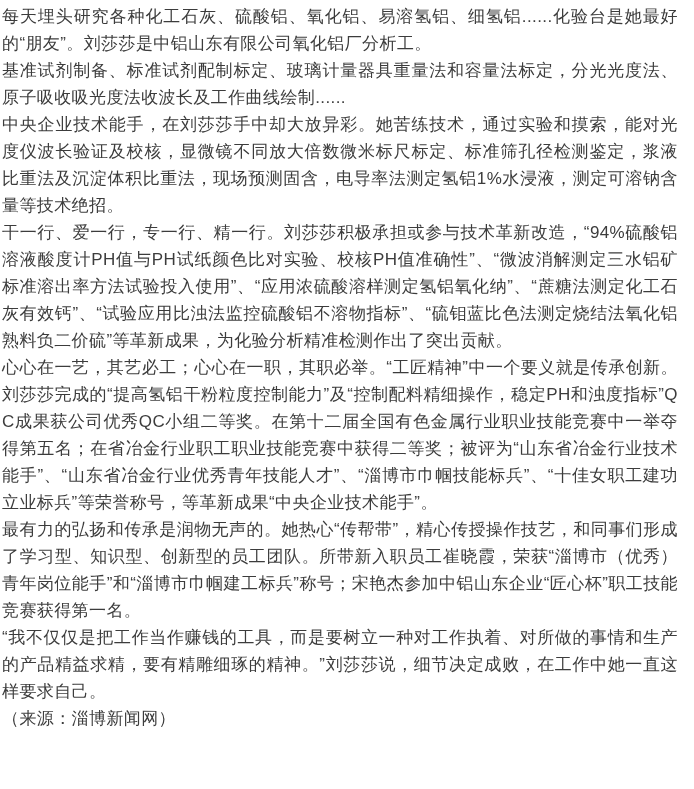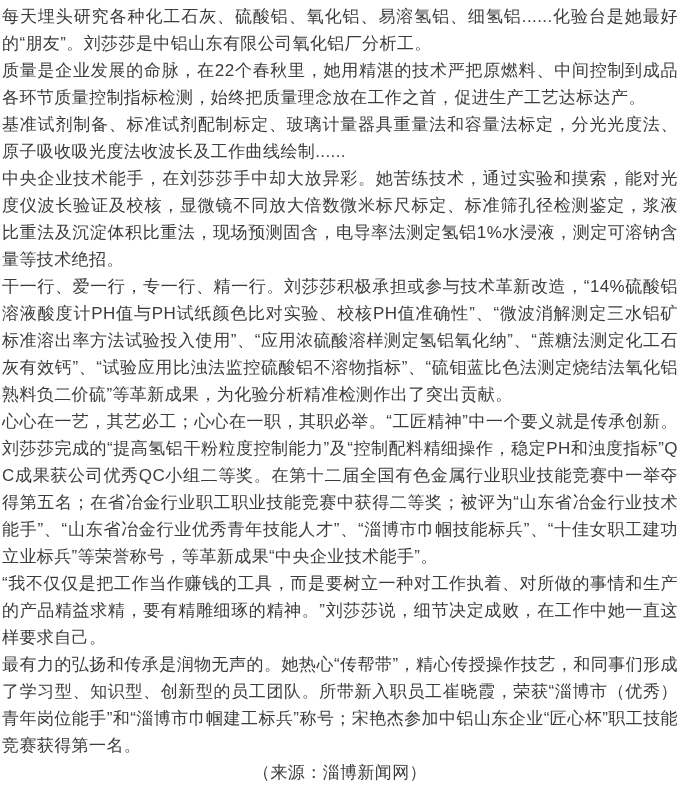--- a/index.html
+++ b/index.html
@@ -24,31 +24,30 @@
     letter-spacing: 0.4px;
     color: var(--text-color, #3c3c3c);
     text-align: justify;
   }
   .article p {
     margin: 0;
     padding: 0;
     word-break: break-all;
   }
   .source-line {
-    text-align: center;
+    text-align: left;
   }
 </style>
 </head>
 <body>
 
 <div class="page">
   <div class="article">
     <p>每天埋头研究各种化工石灰、硫酸铝、氧化铝、易溶氢铝、细氢铝......化验台是她最好的“朋友”。刘莎莎是中铝山东有限公司氧化铝厂分析工。</p>
-    <p>质量是企业发展的命脉，在22个春秋里，她用精湛的技术严把原燃料、中间控制到成品各环节质量控制指标检测，始终把质量理念放在工作之首，促进生产工艺达标达产。</p>
     <p>基准试剂制备、标准试剂配制标定、玻璃计量器具重量法和容量法标定，分光光度法、原子吸收吸光度法收波长及工作曲线绘制......</p>
     <p>中央企业技术能手，在刘莎莎手中却大放异彩。她苦练技术，通过实验和摸索，能对光度仪波长验证及校核，显微镜不同放大倍数微米标尺标定、标准筛孔径检测鉴定，浆液比重法及沉淀体积比重法，现场预测固含，电导率法测定氢铝1%水浸液，测定可溶钠含量等技术绝招。</p>
-    <p>干一行、爱一行，专一行、精一行。刘莎莎积极承担或参与技术革新改造，“14%硫酸铝溶液酸度计PH值与PH试纸颜色比对实验、校核PH值准确性”、“微波消解测定三水铝矿标准溶出率方法试验投入使用”、“应用浓硫酸溶样测定氢铝氧化纳”、“蔗糖法测定化工石灰有效钙”、“试验应用比浊法监控硫酸铝不溶物指标”、“硫钼蓝比色法测定烧结法氧化铝熟料负二价硫”等革新成果，为化验分析精准检测作出了突出贡献。</p>
+    <p>干一行、爱一行，专一行、精一行。刘莎莎积极承担或参与技术革新改造，“94%硫酸铝溶液酸度计PH值与PH试纸颜色比对实验、校核PH值准确性”、“微波消解测定三水铝矿标准溶出率方法试验投入使用”、“应用浓硫酸溶样测定氢铝氧化纳”、“蔗糖法测定化工石灰有效钙”、“试验应用比浊法监控硫酸铝不溶物指标”、“硫钼蓝比色法测定烧结法氧化铝熟料负二价硫”等革新成果，为化验分析精准检测作出了突出贡献。</p>
     <p>心心在一艺，其艺必工；心心在一职，其职必举。“工匠精神”中一个要义就是传承创新。刘莎莎完成的“提高氢铝干粉粒度控制能力”及“控制配料精细操作，稳定PH和浊度指标”QC成果获公司优秀QC小组二等奖。在第十二届全国有色金属行业职业技能竞赛中一举夺得第五名；在省冶金行业职工职业技能竞赛中获得二等奖；被评为“山东省冶金行业技术能手”、“山东省冶金行业优秀青年技能人才”、“淄博市巾帼技能标兵”、“十佳女职工建功立业标兵”等荣誉称号，等革新成果“中央企业技术能手”。</p>
+    <p>最有力的弘扬和传承是润物无声的。她热心“传帮带”，精心传授操作技艺，和同事们形成了学习型、知识型、创新型的员工团队。所带新入职员工崔晓霞，荣获“淄博市（优秀）青年岗位能手”和“淄博市巾帼建工标兵”称号；宋艳杰参加中铝山东企业“匠心杯”职工技能竞赛获得第一名。</p>
     <p>“我不仅仅是把工作当作赚钱的工具，而是要树立一种对工作执着、对所做的事情和生产的产品精益求精，要有精雕细琢的精神。”刘莎莎说，细节决定成败，在工作中她一直这样要求自己。</p>
-    <p>最有力的弘扬和传承是润物无声的。她热心“传帮带”，精心传授操作技艺，和同事们形成了学习型、知识型、创新型的员工团队。所带新入职员工崔晓霞，荣获“淄博市（优秀）青年岗位能手”和“淄博市巾帼建工标兵”称号；宋艳杰参加中铝山东企业“匠心杯”职工技能竞赛获得第一名。</p>
     <p class="source-line">（来源：淄博新闻网）</p>
   </div>
 </div>
 
 </body></html>

